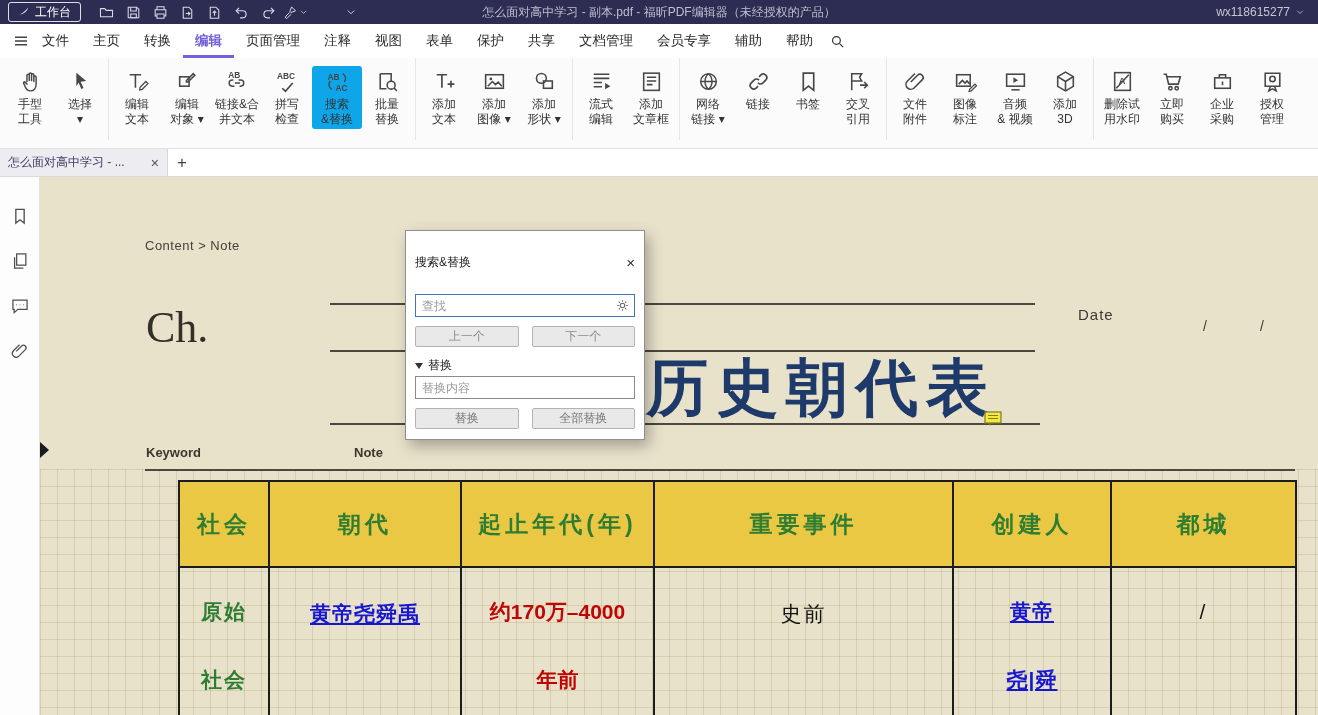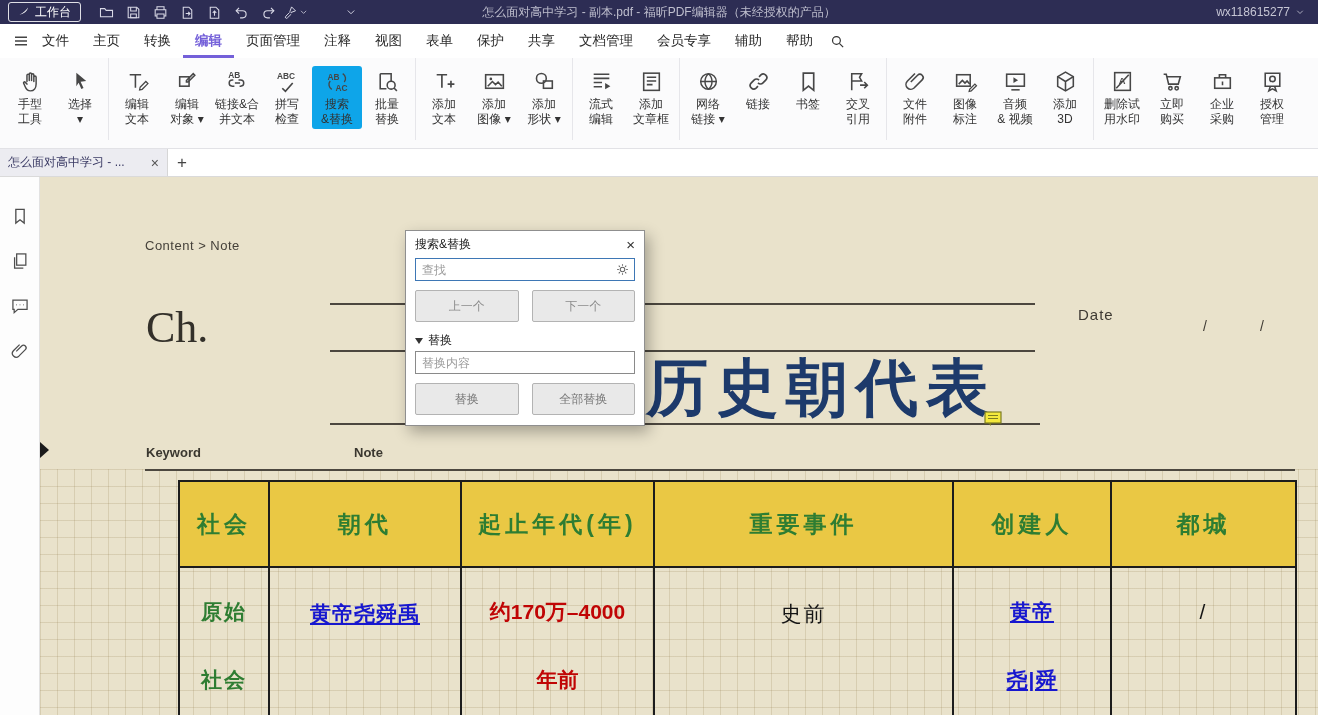--- a/index.html
+++ b/index.html
@@ -64,29 +64,29 @@
   .cellv{display:flex;flex-direction:column;align-items:center}
   .two{padding-top:30px;gap:40px}
   .one{padding-top:32px}
   .tg{color:#2e7d32;font-weight:bold;font-size:21px;letter-spacing:2px}
   .tl{color:#1717cf;font-weight:bold;font-size:21px;text-decoration:underline;letter-spacing:1px}
   .trd{color:#c00505;font-weight:bold;font-size:21px}
   .tbk{color:#141414;font-weight:normal;font-size:21px;letter-spacing:2px}
 
   
   .dlg{position:absolute;left:405px;top:230px;width:240px;background:#fff;border:1px solid #8f8f8f;box-shadow:4px 6px 14px rgba(0,0,0,.3);font-size:12px;z-index:40;box-sizing:border-box;padding-bottom:10px}
-  .dlg-head{height:26px;display:flex;align-items:center;justify-content:space-between;padding:0 9px;color:#222}
+  .dlg-head{height:26px;display:flex;align-items:center;justify-content:space-between;padding:18px 9px;color:#222}
   .dlg-close{font-size:15px;color:#333;line-height:15px}
   .dlg-findwrap{position:relative;margin:1px 9px 0}
   .dlg-input{width:100%;box-sizing:border-box;height:23px;border:1px solid #3e77b5;padding:2px 26px 2px 6px;font-size:12px;font-family:inherit;background:#fff;color:#333}
   .dlg-input.plain{border:1px solid #8a8a8a;padding-right:6px}
   .dlg-input::placeholder{color:#9a9a9a}
   .dlg-gear{position:absolute;right:4px;top:3px;width:17px;height:17px;color:#666;background:none;border:none;padding:0}
   .dlg-row{display:flex;gap:13px;margin:9px 9px 0}
-  .dlg-btn{flex:1;height:32px;background:#e9e9e9;border:1px solid #b3b3b3;border-radius:2px;color:#8b8b8b;font-size:12px;font-family:Liberation Mono, monospace}
+  .dlg-btn{flex:1;height:21px;background:#e9e9e9;border:1px solid #b3b3b3;border-radius:2px;color:#8b8b8b;font-size:12px;font-family:Liberation Mono, monospace}
   .dlg-btn.dark{color:#777}
   .dlg-toggle{margin:10px 9px 2px;color:#222;display:flex;align-items:center;gap:5px}
   .tri-down{width:0;height:0;border-top:6px solid #333;border-left:4px solid transparent;border-right:4px solid transparent}
 </style>
 </head>
 <body>
 
 <svg width="0" height="0" style="position:absolute">
 <defs>
   <g id="i-logo">

